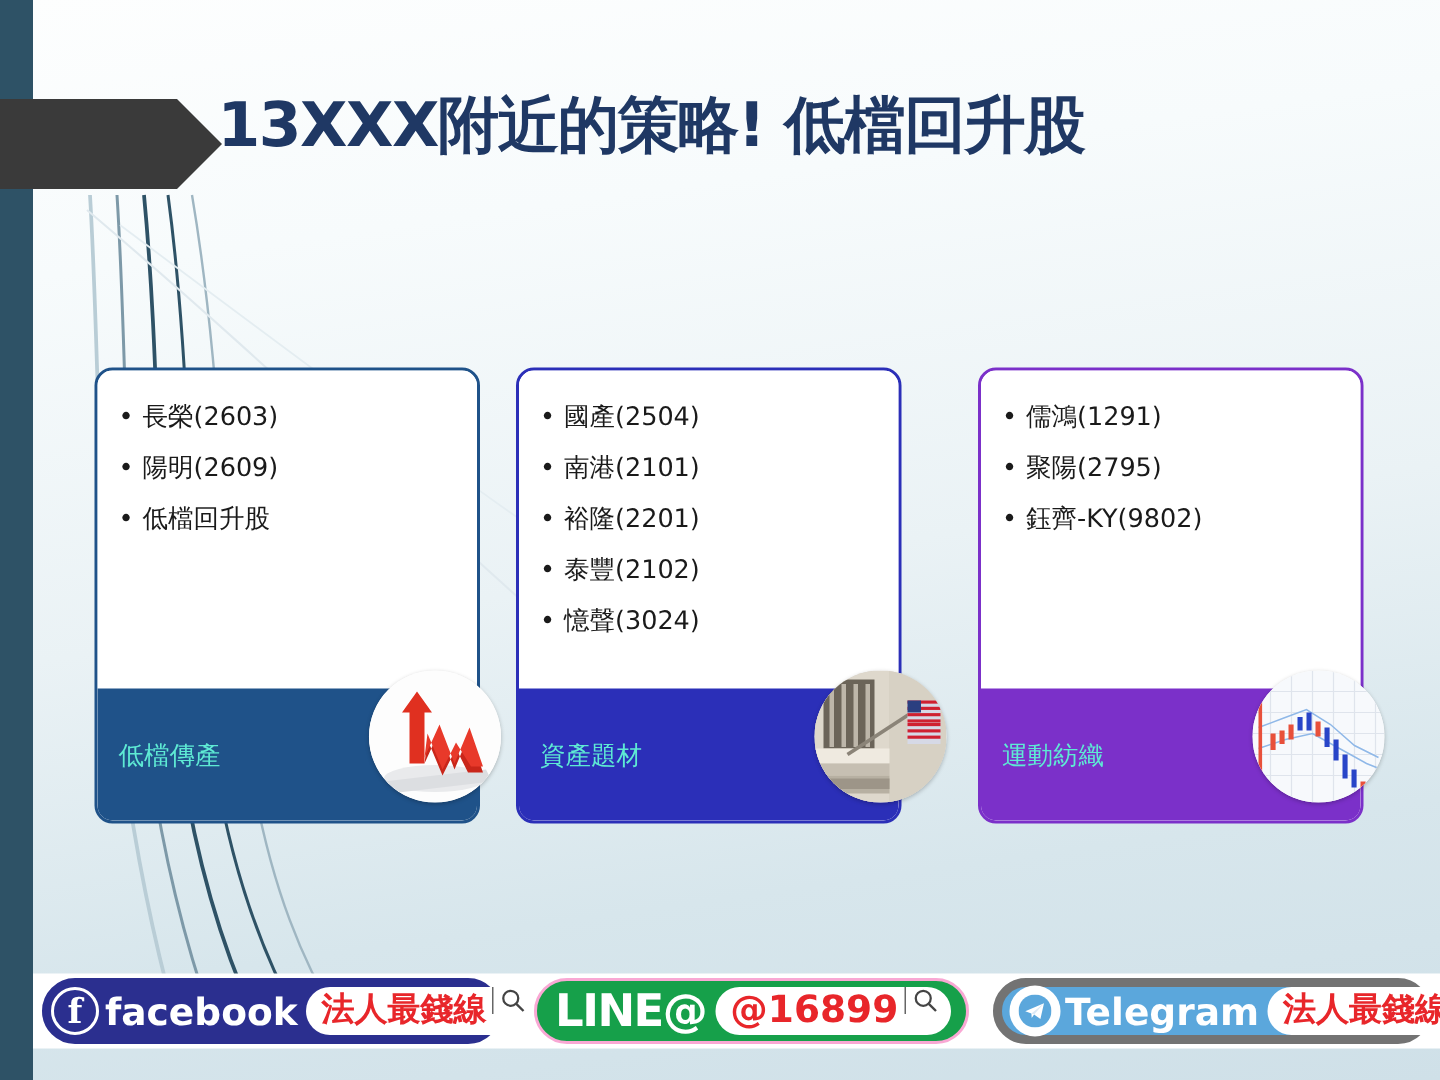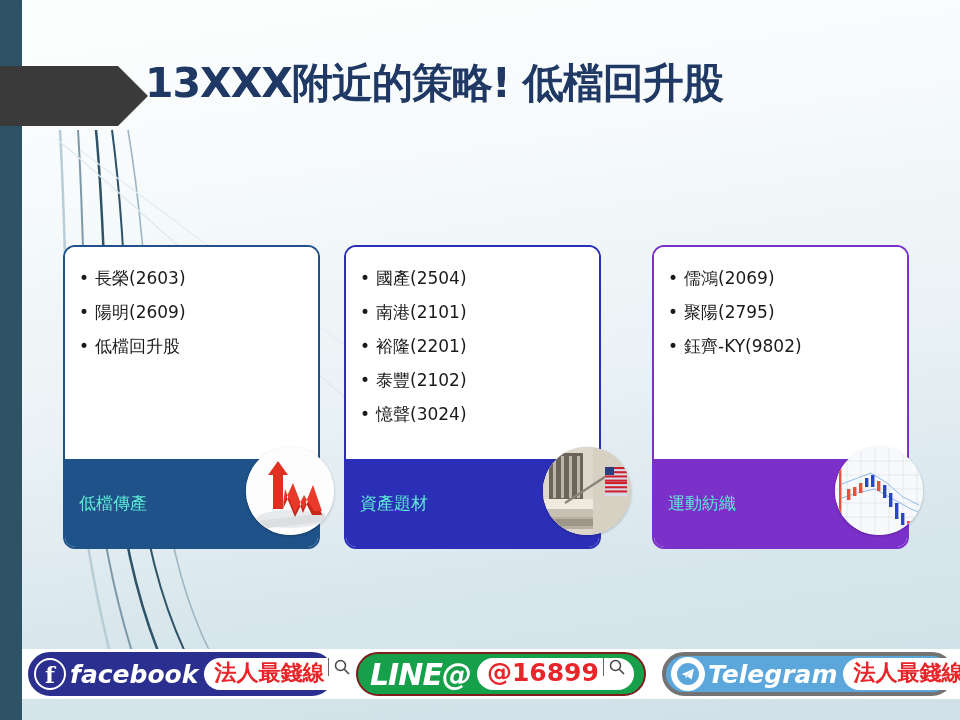--- a/index.html
+++ b/index.html
@@ -125,21 +125,20 @@
     height: 44px;
     border-radius: 22px;
     display: flex;
     align-items: center;
     position: relative;
   }
   .badge .brand {
     color: #ffffff;
     font-weight: bold;
     white-space: nowrap;
-    font-style: italic;
   }
   .inner-pill {
     background: #ffffff;
     border-radius: 18px;
     height: 32px;
     display: flex;
     align-items: flex-start;
     padding: 0 8px 0 10px;
     margin: 0 6px;
   }
@@ -175,32 +174,32 @@
     font-weight: bold;
     font-family: "DejaVu Serif", "Liberation Serif", serif;
     display: flex; align-items: center; justify-content: center;
     line-height: 1;
     flex: 0 0 auto;
   }
 
   
   #badge-line {
     background: #16A04A;
-    border: 2px solid #7f1d1d;
+    border: 2px solid #f9a8d4;
     margin-left: 22px;
     padding-left: 12px;
     width: 290px;
   }
   #badge-line .brand { font-size: 30px; letter-spacing: -1px; }
   #badge-line .hl { font-size: 25px; }
 
   
   #badge-telegram {
     background: #5BA7DC;
-    border: 4px solid #737373;
+    border: 6px solid #737373;
     margin-left: 16px;
     padding-left: 5px;
     width: 292px;
   }
   #badge-telegram .brand { font-size: 25px; margin-left: 3px; }
   #badge-telegram .hl { font-size: 22px; }
   .tg-glyph {
     width: 34px; height: 34px;
     border-radius: 50%;
     background: #ffffff;
@@ -257,21 +256,21 @@
         </ul>
       </div>
       <div class="card-footer">
         <span class="cat">資產題材</span>
       </div>
     </div>
 
     <div class="card" id="card-2">
       <div class="card-body">
         <ul>
-          <li>儒鴻(2069)</li>
+          <li>儒鴻(1291)</li>
           <li>聚陽(2795)</li>
           <li>鈺齊-KY(9802)</li>
         </ul>
       </div>
       <div class="card-footer">
         <span class="cat">運動紡織</span>
       </div>
     </div>
   </div>
 

